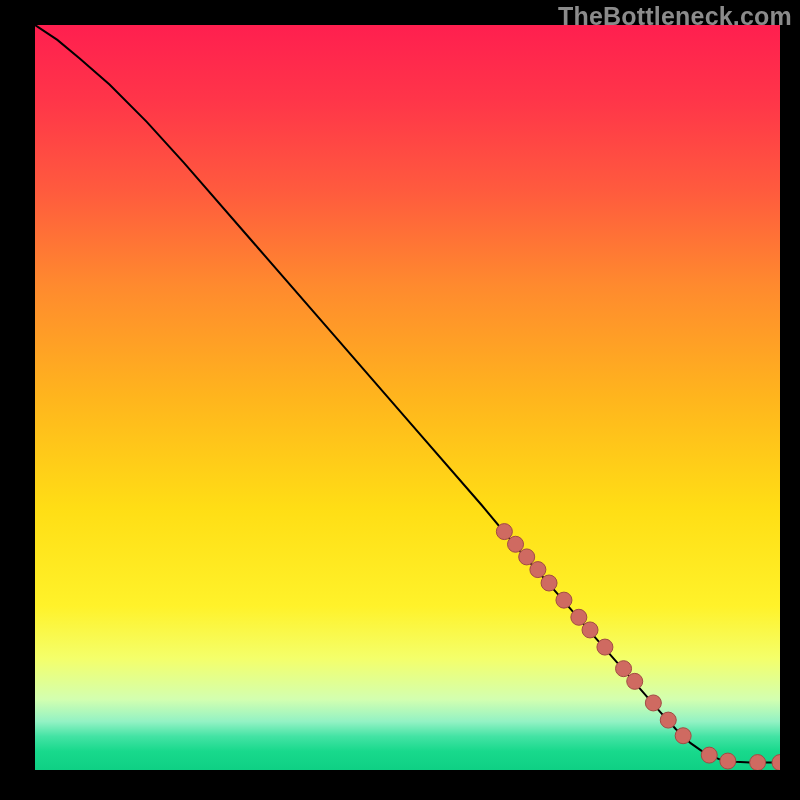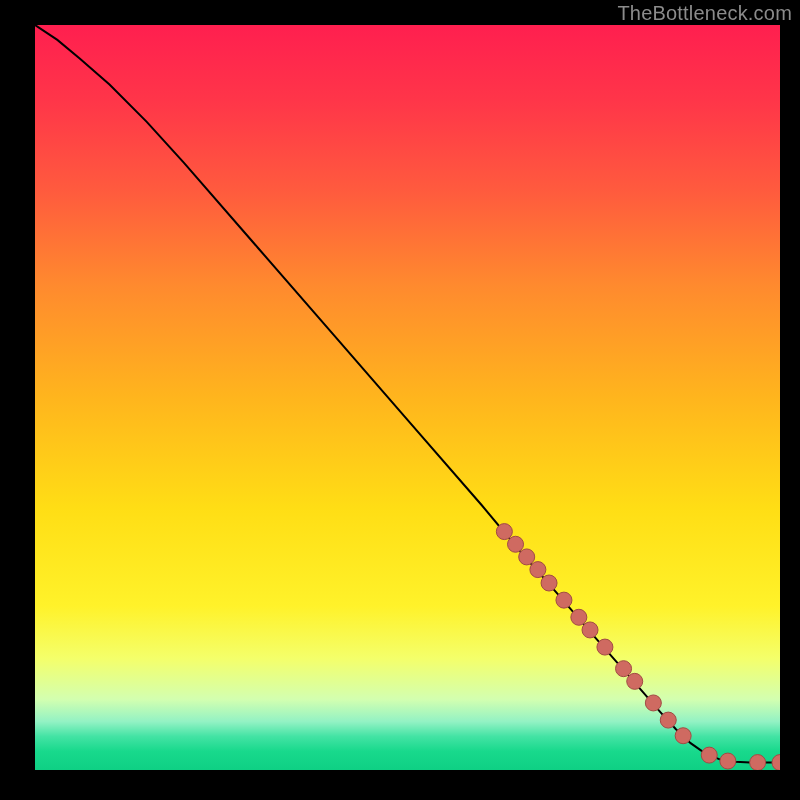--- a/index.html
+++ b/index.html
@@ -17,22 +17,22 @@
     top: 0;
     width: 800px;
     height: 800px;
     background: #000;
   }
   .watermark {
     position: absolute;
     top: 2px;
     right: 8px;
     color: #8b8b8b;
-    font-size: 20px;
-    font-weight: 400;
+    font-size: 25px;
+    font-weight: 700;
     letter-spacing: 0.2px;
     z-index: 50;
   }
   .plot-area {
     position: absolute;
     left: 35px;
     top: 25px;
     width: 745px;
     height: 745px;
     overflow: hidden;

